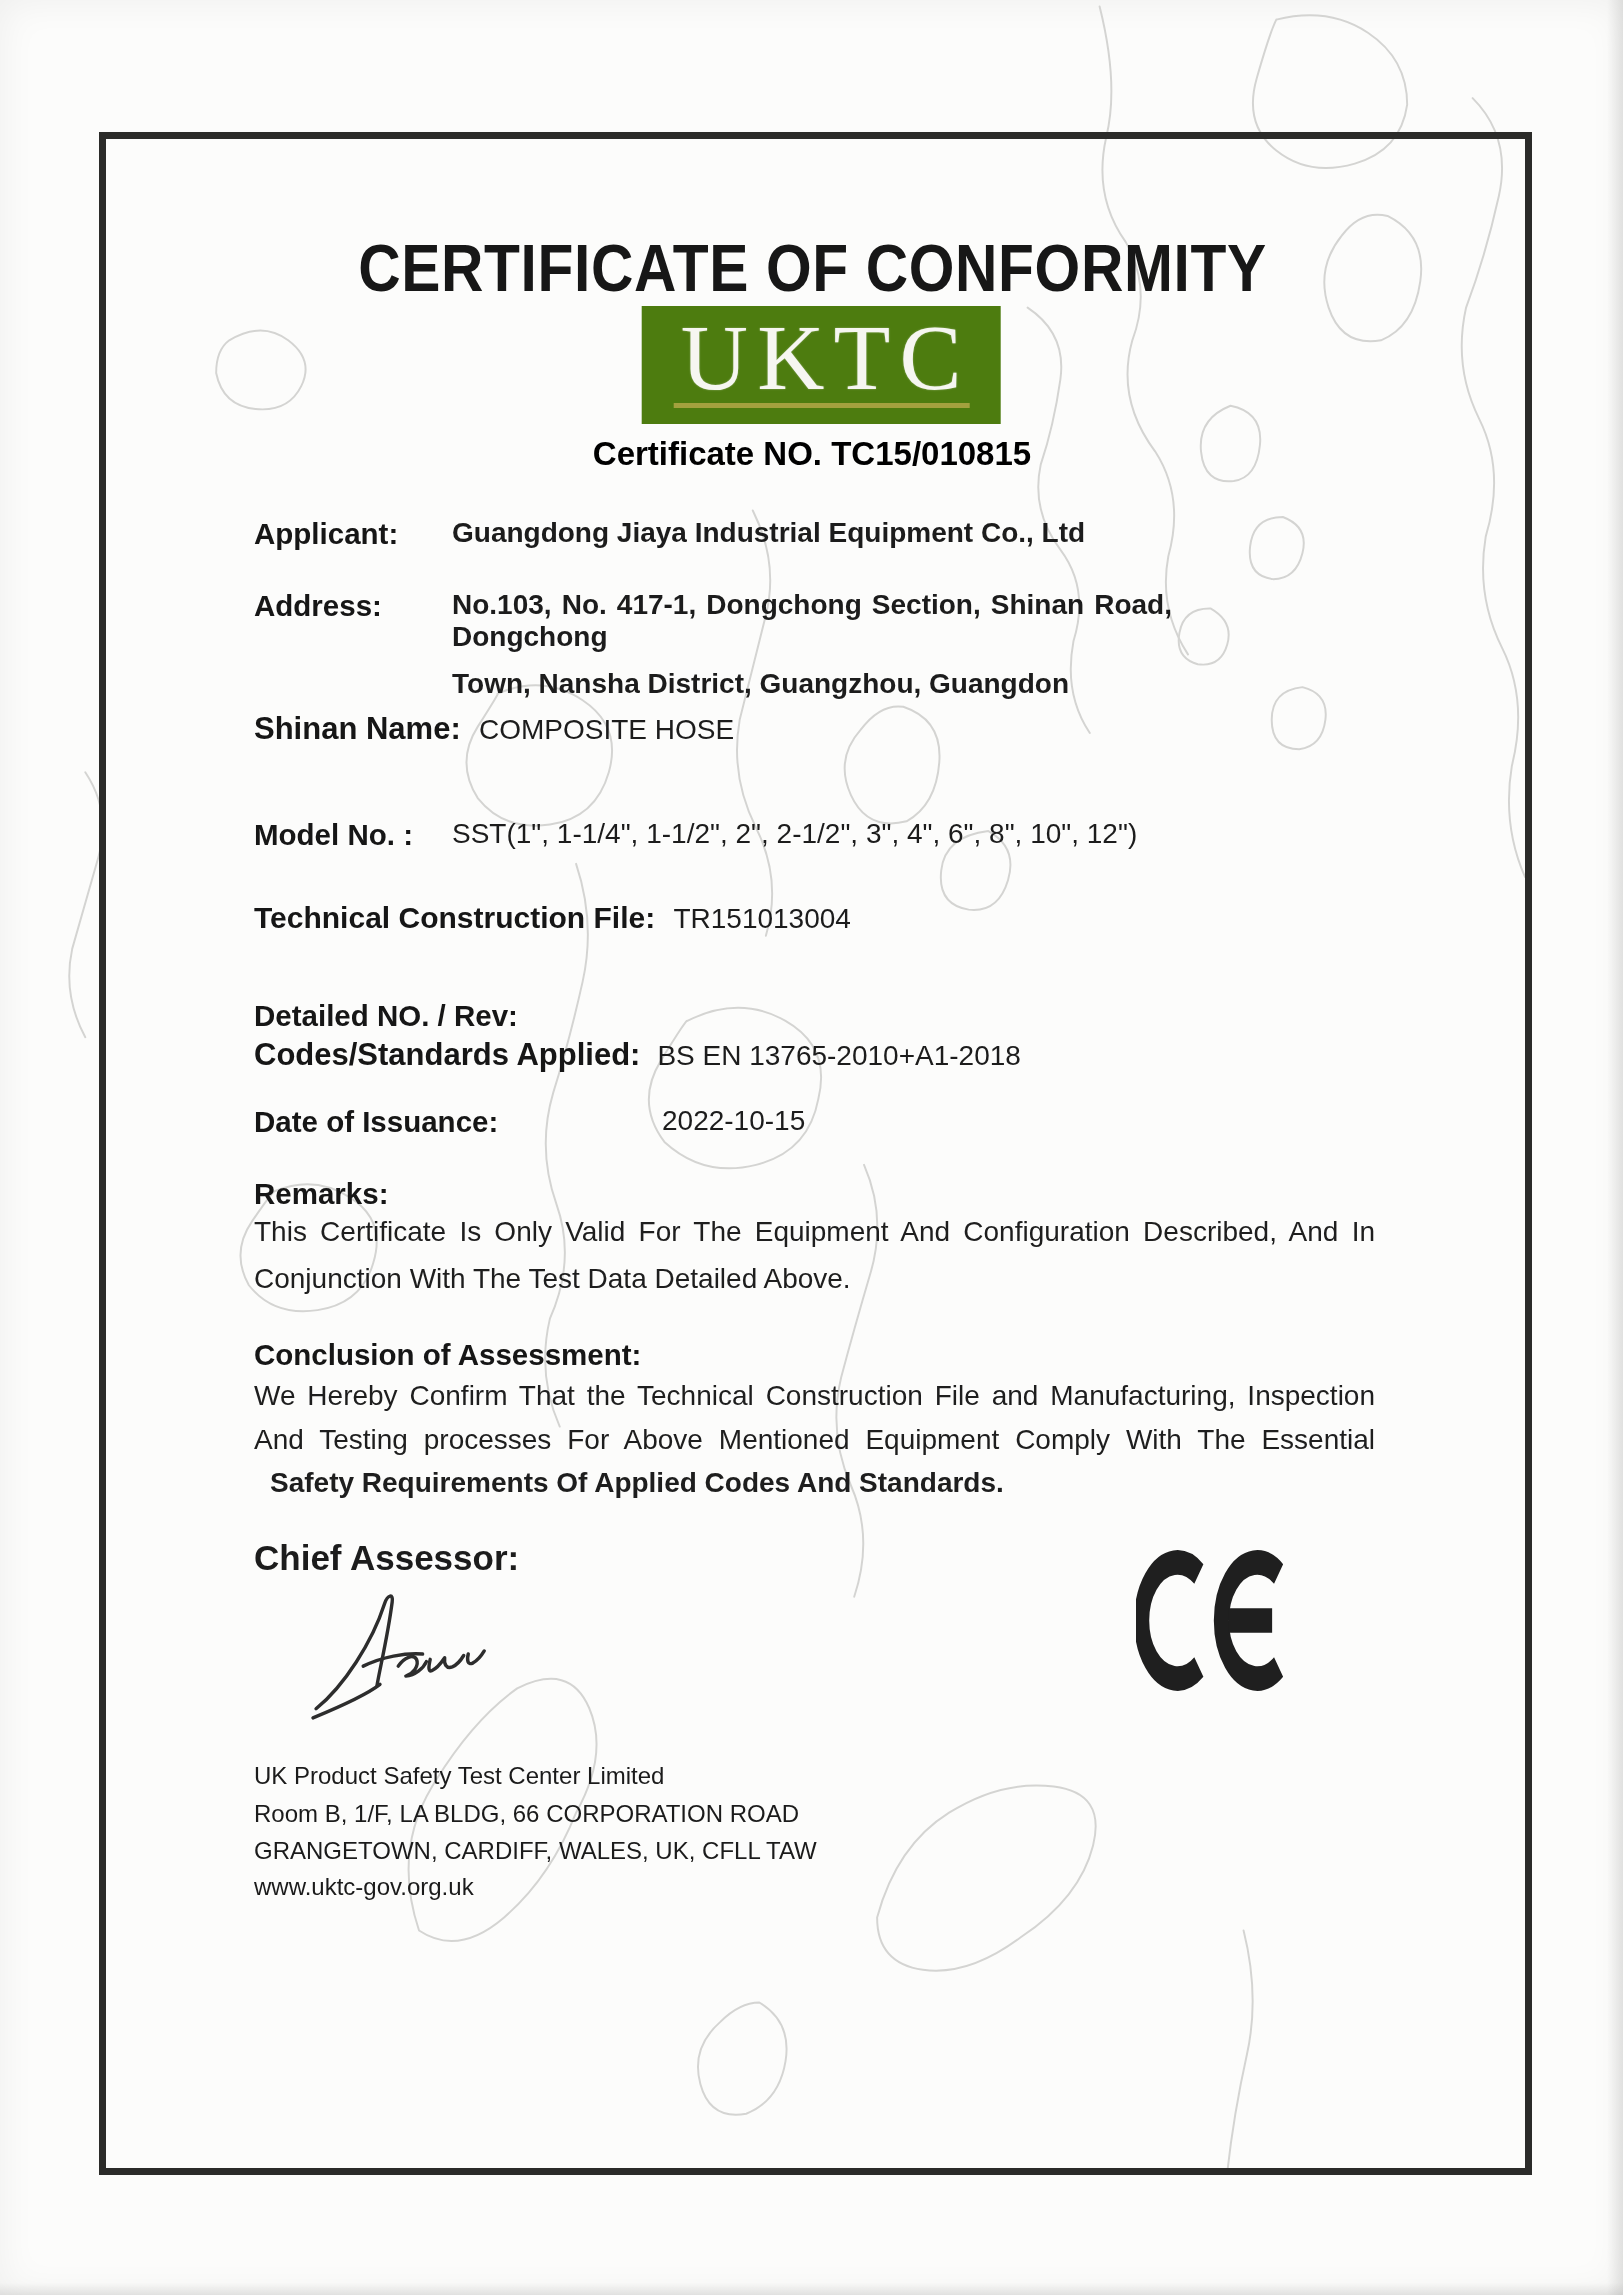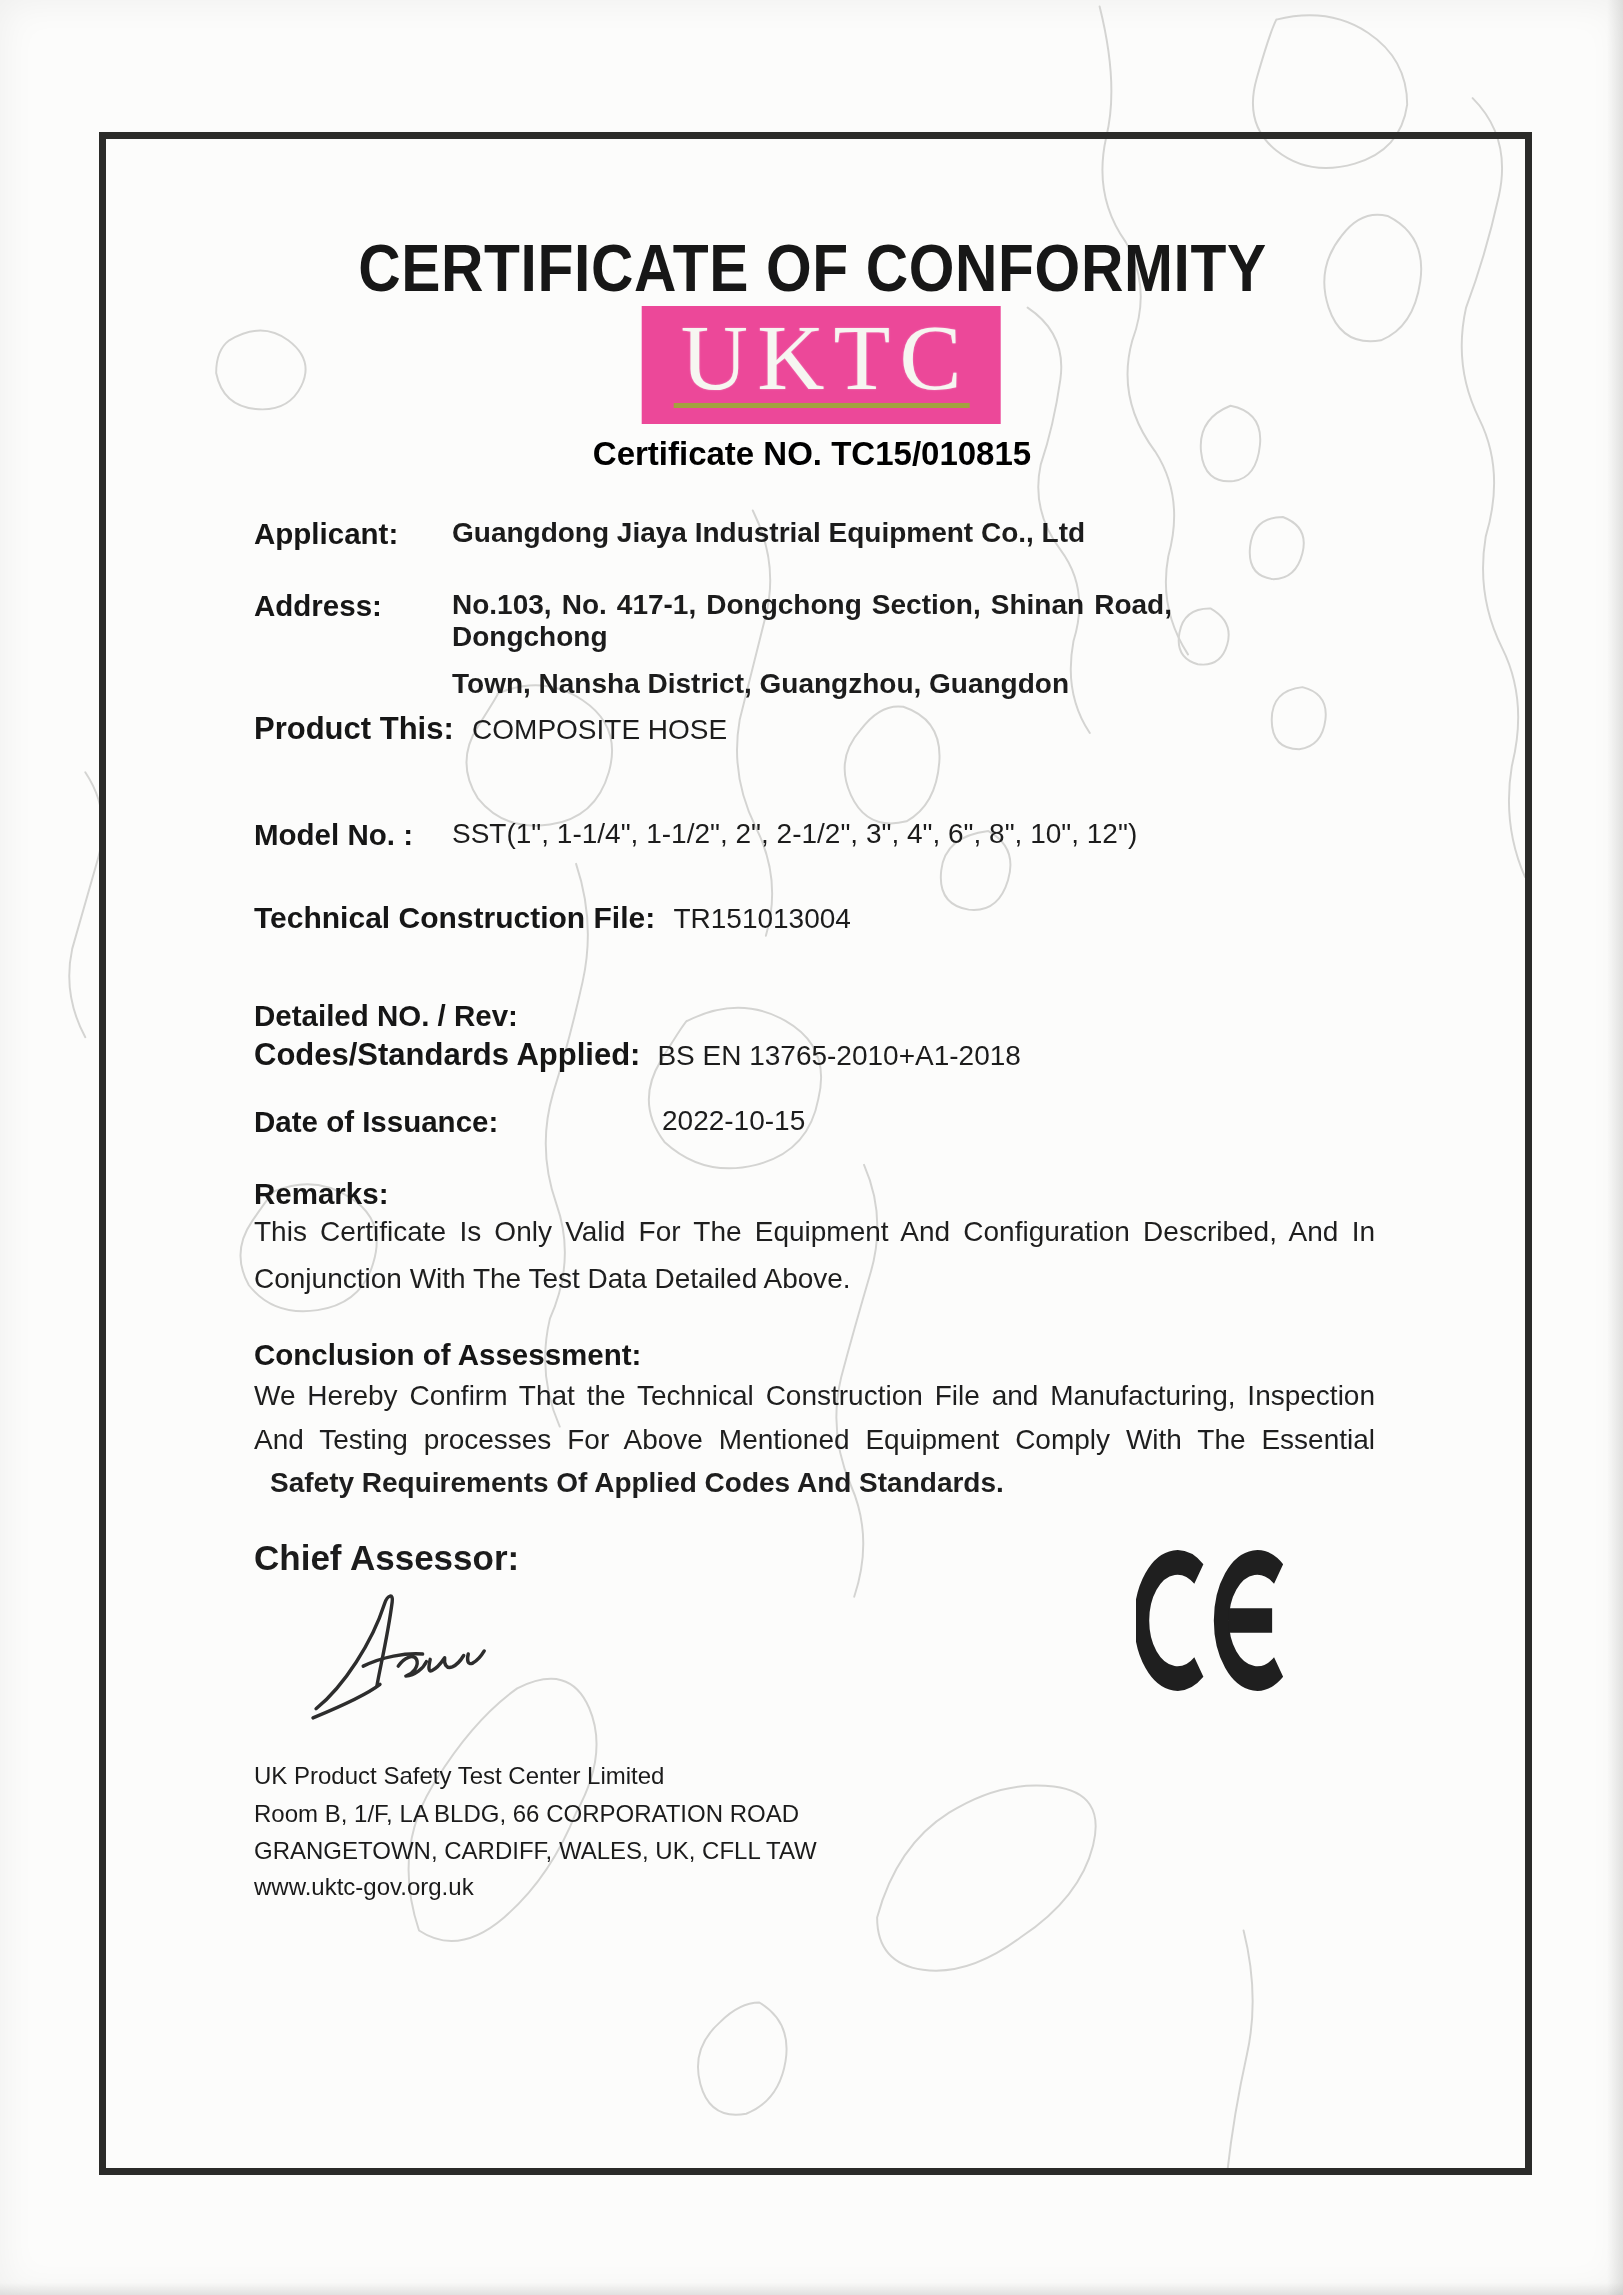--- a/index.html
+++ b/index.html
@@ -14,21 +14,21 @@
     position:absolute;left:99px;top:132px;width:1433px;height:2043px;
     border:7.2px solid #2b2b29;box-sizing:border-box;
   }
   .page-title{
     position:absolute;left:0;right:0;top:230px;text-align:center;
     font-size:66px;font-weight:700;letter-spacing:0.7px;color:#171717;white-space:nowrap;
   }
   .page-title .squeeze{display:inline-block;transform:scaleX(0.89);transform-origin:center;}
   .logo-box{
     position:absolute;left:50%;top:306px;transform:translateX(-50%) translateX(9.2px);
-    width:359px;height:118px;background:#ec4899;
+    width:359px;height:118px;background:#4d7c0f;
     display:flex;flex-direction:column;align-items:center;justify-content:center;
   }
   .logo-text{
     font-family:"Liberation Serif",serif;font-size:93px;line-height:72px;
     color:#f6f6f1;letter-spacing:9.2px;padding-left:9.2px;text-shadow:0 0 2px rgba(255,255,255,.4);
   }
   .logo-underline{width:296px;height:4.6px;background:#a3a13e;margin-top:9.2px;}
   .cert-no{
     position:absolute;left:0;right:0;top:435px;text-align:center;
     font-size:33px;font-weight:700;color:#000000;letter-spacing:0px;
@@ -101,21 +101,21 @@
 
     <div class="row" style="left:254px;top:589px;">
       <span class="lbl big-lbl">Address:</span>
     </div>
     <div class="row wrapblock" style="left:452px;top:589px;width:720px;">
       <div class="val bold jline" style="width:720px;">No.103, No. 417-1, Dongchong Section, Shinan Road, Dongchong</div>
       <div class="val bold" style="margin-top:14.4px;">Town, Nansha District, Guangzhou, Guangdon</div>
     </div>
 
     <div class="row" style="left:254px;top:711px;">
-      <span class="lbl" style="font-size:31px;">Product This:</span>
+      <span class="lbl" style="font-size:31px;">Shinan Name:</span>
       <span class="val" style="margin-left:10.5px;">COMPOSITE HOSE</span>
     </div>
 
     <div class="row" style="left:254px;top:818px;">
       <span class="lbl big-lbl">Model No. :</span>
     </div>
     <div class="row" style="left:452px;top:818px;">
       <span class="val">SST(1", 1-1/4", 1-1/2", 2", 2-1/2", 3", 4", 6", 8", 10", 12")</span>
     </div>
 

